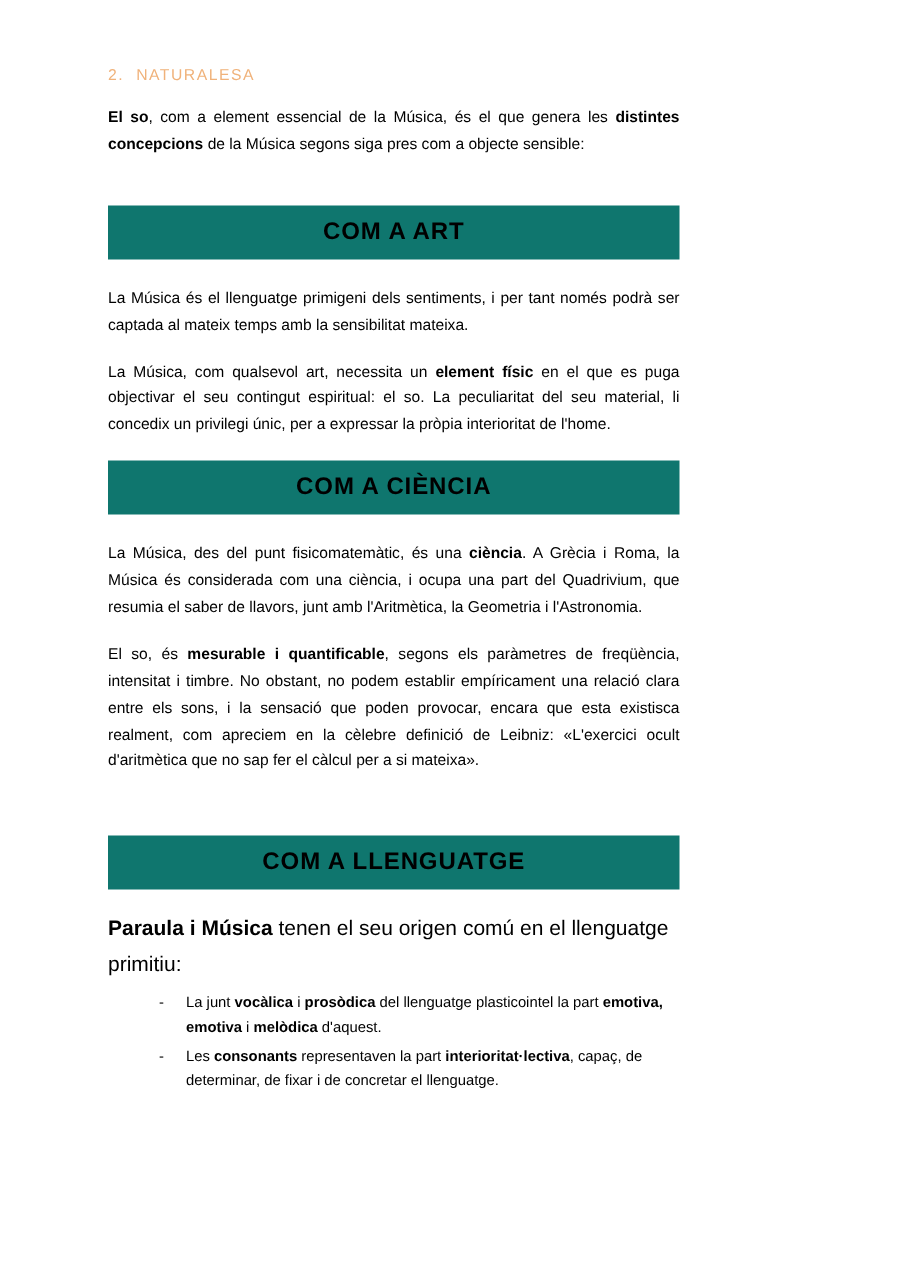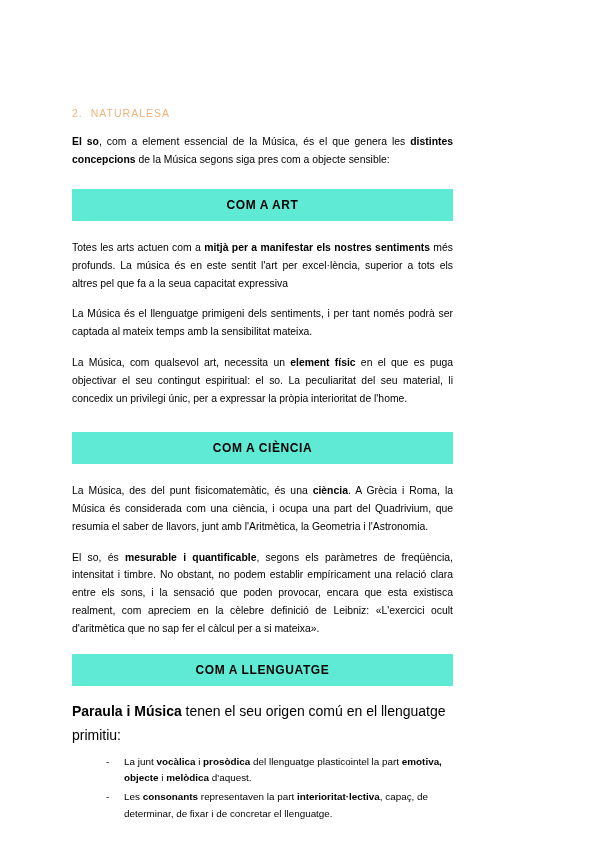--- a/index.html
+++ b/index.html
@@ -12,61 +12,61 @@
     background: #ffffff;
     font-family: "Liberation Sans", sans-serif;
     color: #000000;
     overflow: hidden;
   }
   .page {
     position: relative;
     width: 525px;
     height: 848px;
     box-sizing: border-box;
-    padding: 107px 72px 40px 72px;
+    padding: 44px 72px 40px 72px;
   }
   .section-number {
     font-size: 10.5px;
     color: #f0b27a;
     letter-spacing: 1px;
     margin: 0 0 14px 0;
     font-variant: small-caps;
   }
   .section-number .num {
     margin-right: 8px;
   }
   p {
     margin: 0 0 13px 0;
     font-size: 10.4px;
     line-height: 1.72;
     text-align: justify;
   }
   .intro {
-    margin-bottom: 20px;
+    margin-bottom: 31px;
   }
   b, strong {
     font-weight: bold;
   }
   .band {
-    background: #5eead4;
+    background: #0f766e;
     text-align: center;
     font-weight: bold;
-    font-size: 12px;
+    font-size: 16px;
     letter-spacing: 0.6px;
     padding: 9px 4px;
     margin: 6px 0 18px 0;
   }
   .band.art {
     margin-top: 4px;
   }
   .band.ciencia {
-    margin-top: 24px;
+    margin-top: 14px;
   }
   .band.llenguatge {
-    margin-top: 16px;
+    margin-top: 40px;
     margin-bottom: 14px;
   }
   .lead-line {
     font-size: 14px;
     font-weight: bold;
     margin-bottom: 6px;
     line-height: 1.7;
   }
   .lead-line .reg {
     font-weight: normal;
@@ -97,35 +97,34 @@
 <div class="page">
 
   <div class="section-number">
     <span class="num">2.</span><span>NATURALESA</span>
   </div>
 
   <p class="intro"><b>El so</b><span>, com a element essencial de la Música, és el que genera les </span><b>distintes concepcions</b><span> de la Música segons siga pres com a objecte sensible:</span></p>
 
   <div class="band art">COM A ART</div>
 
-  <p><span>Totes les arts actuen com a </span><b>mitjà per a manifestar els nostres sentiments</b><span> més profunds. La música és en este sentit l'art per excel·lència, superior a tots els altres pel que fa a la seua capacitat expressiva</span></p>
 
   <p>La Música és el llenguatge primigeni dels sentiments, i per tant només podrà ser captada al mateix temps amb la sensibilitat mateixa.</p>
 
   <p><span>La Música, com qualsevol art, necessita un </span><b>element físic</b><span> en el que es puga objectivar el seu contingut espiritual: el so. La peculiaritat del seu material, li concedix un privilegi únic, per a expressar la pròpia interioritat de l'home.</span></p>
 
 
   <div class="band ciencia">COM A CIÈNCIA</div>
 
   <p><span>La Música, des del punt  fisicomatemàtic, és una </span><b>ciència</b><span>. A Grècia i Roma, la Música és considerada com una ciència, i ocupa una part del Quadrivium, que resumia el saber de llavors, junt amb l'Aritmètica, la Geometria i l'Astronomia.</span></p>
 
   <p><span>El so, és </span><b>mesurable i quantificable</b><span>, segons els paràmetres de freqüència, intensitat i timbre. No obstant, no podem establir empíricament una relació clara entre els sons, i la sensació que poden provocar, encara que esta existisca realment, com apreciem en la cèlebre definició de Leibniz: «L'exercici ocult d'aritmètica que no sap fer el càlcul per a si mateixa».</span></p>
 
   <div class="band llenguatge">COM A LLENGUATGE</div>
 
   <div class="lead-line"><b>Paraula i Música</b><span class="reg"> tenen el seu origen comú en el llenguatge primitiu:</span></div>
 
   <ul class="dashes">
-    <li><span>La junt </span><b>vocàlica</b><span> i </span><b>prosòdica</b><span> del llenguatge plasticointel la part </span><b>emotiva,</b><span> </span><b>objecte</b><span> i </span><b>melòdica</b><span> d'aquest.</span></li>
+    <li><span>La junt </span><b>vocàlica</b><span> i </span><b>prosòdica</b><span> del llenguatge plasticointel la part </span><b>emotiva,</b><span> </span><b>emotiva</b><span> i </span><b>melòdica</b><span> d'aquest.</span></li>
     <li><span>Les </span><b>consonants</b><span> representaven la part </span><b>interioritat·lectiva</b><span>, capaç, de determinar, de fixar i de concretar el llenguatge.</span></li>
   </ul>
 
 </div>
 
 </body></html>

